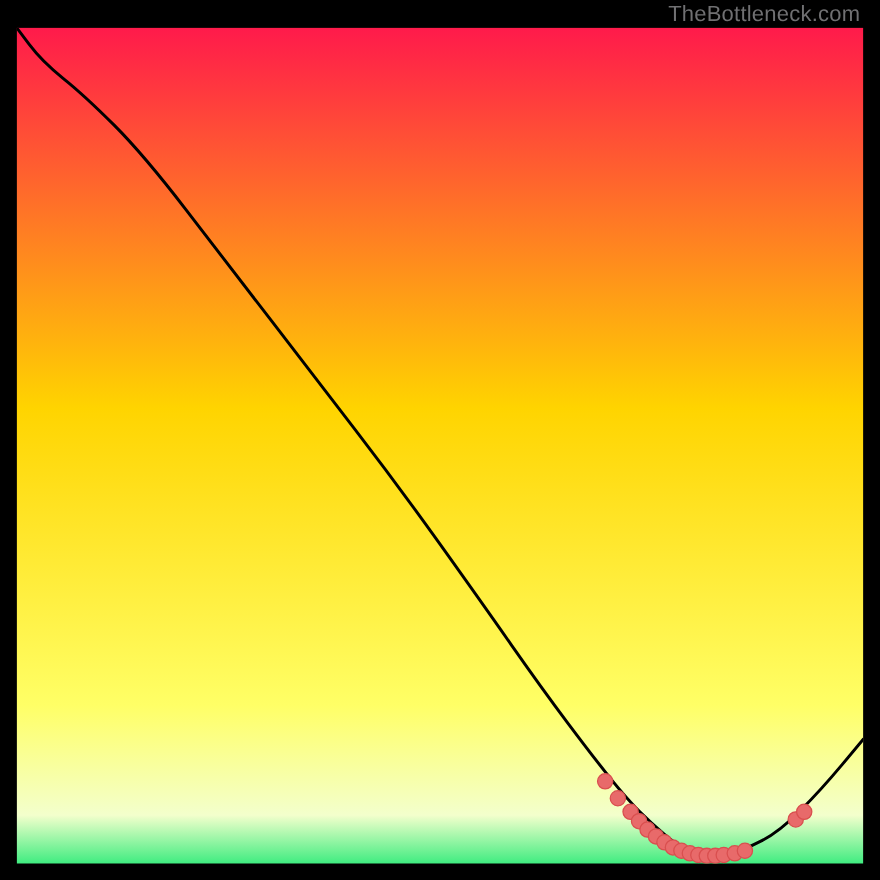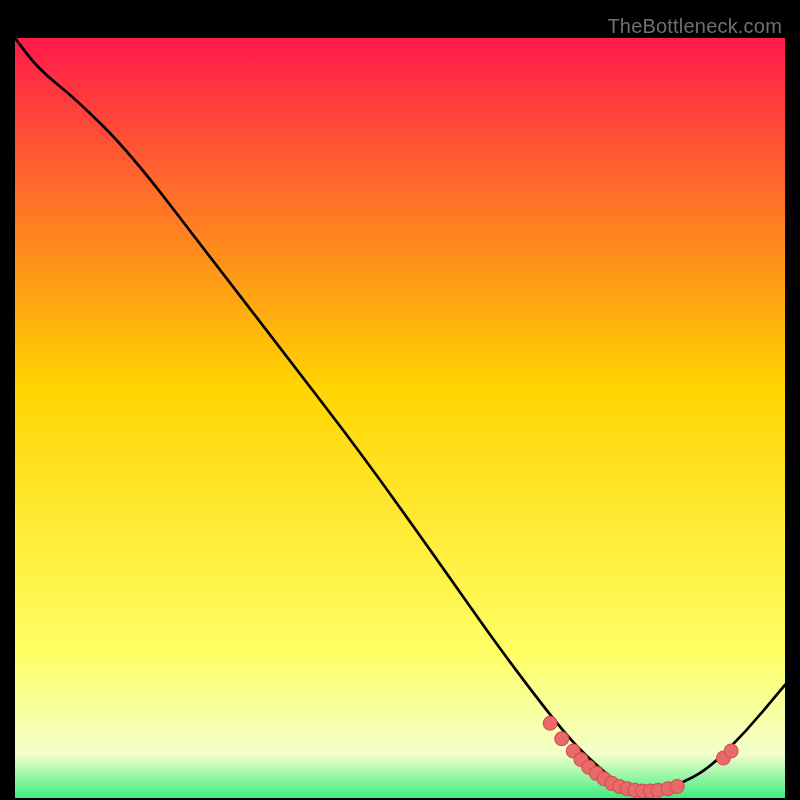--- a/index.html
+++ b/index.html
@@ -9,21 +9,20 @@
     height: 800px;
     overflow: hidden;
     background: #000;
     font-family: Arial, Helvetica, sans-serif;
   }
   .chart-outer {
     position: relative;
     width: 800px;
     height: 592px;
     background: #000;
-    margin-top: 13px;
   }
   .plot-area {
     position: absolute;
     left: 15px;
     top: 25px;
     width: 770px;
     height: 760px;
     overflow: hidden;
   }
   .gradient-bg {

